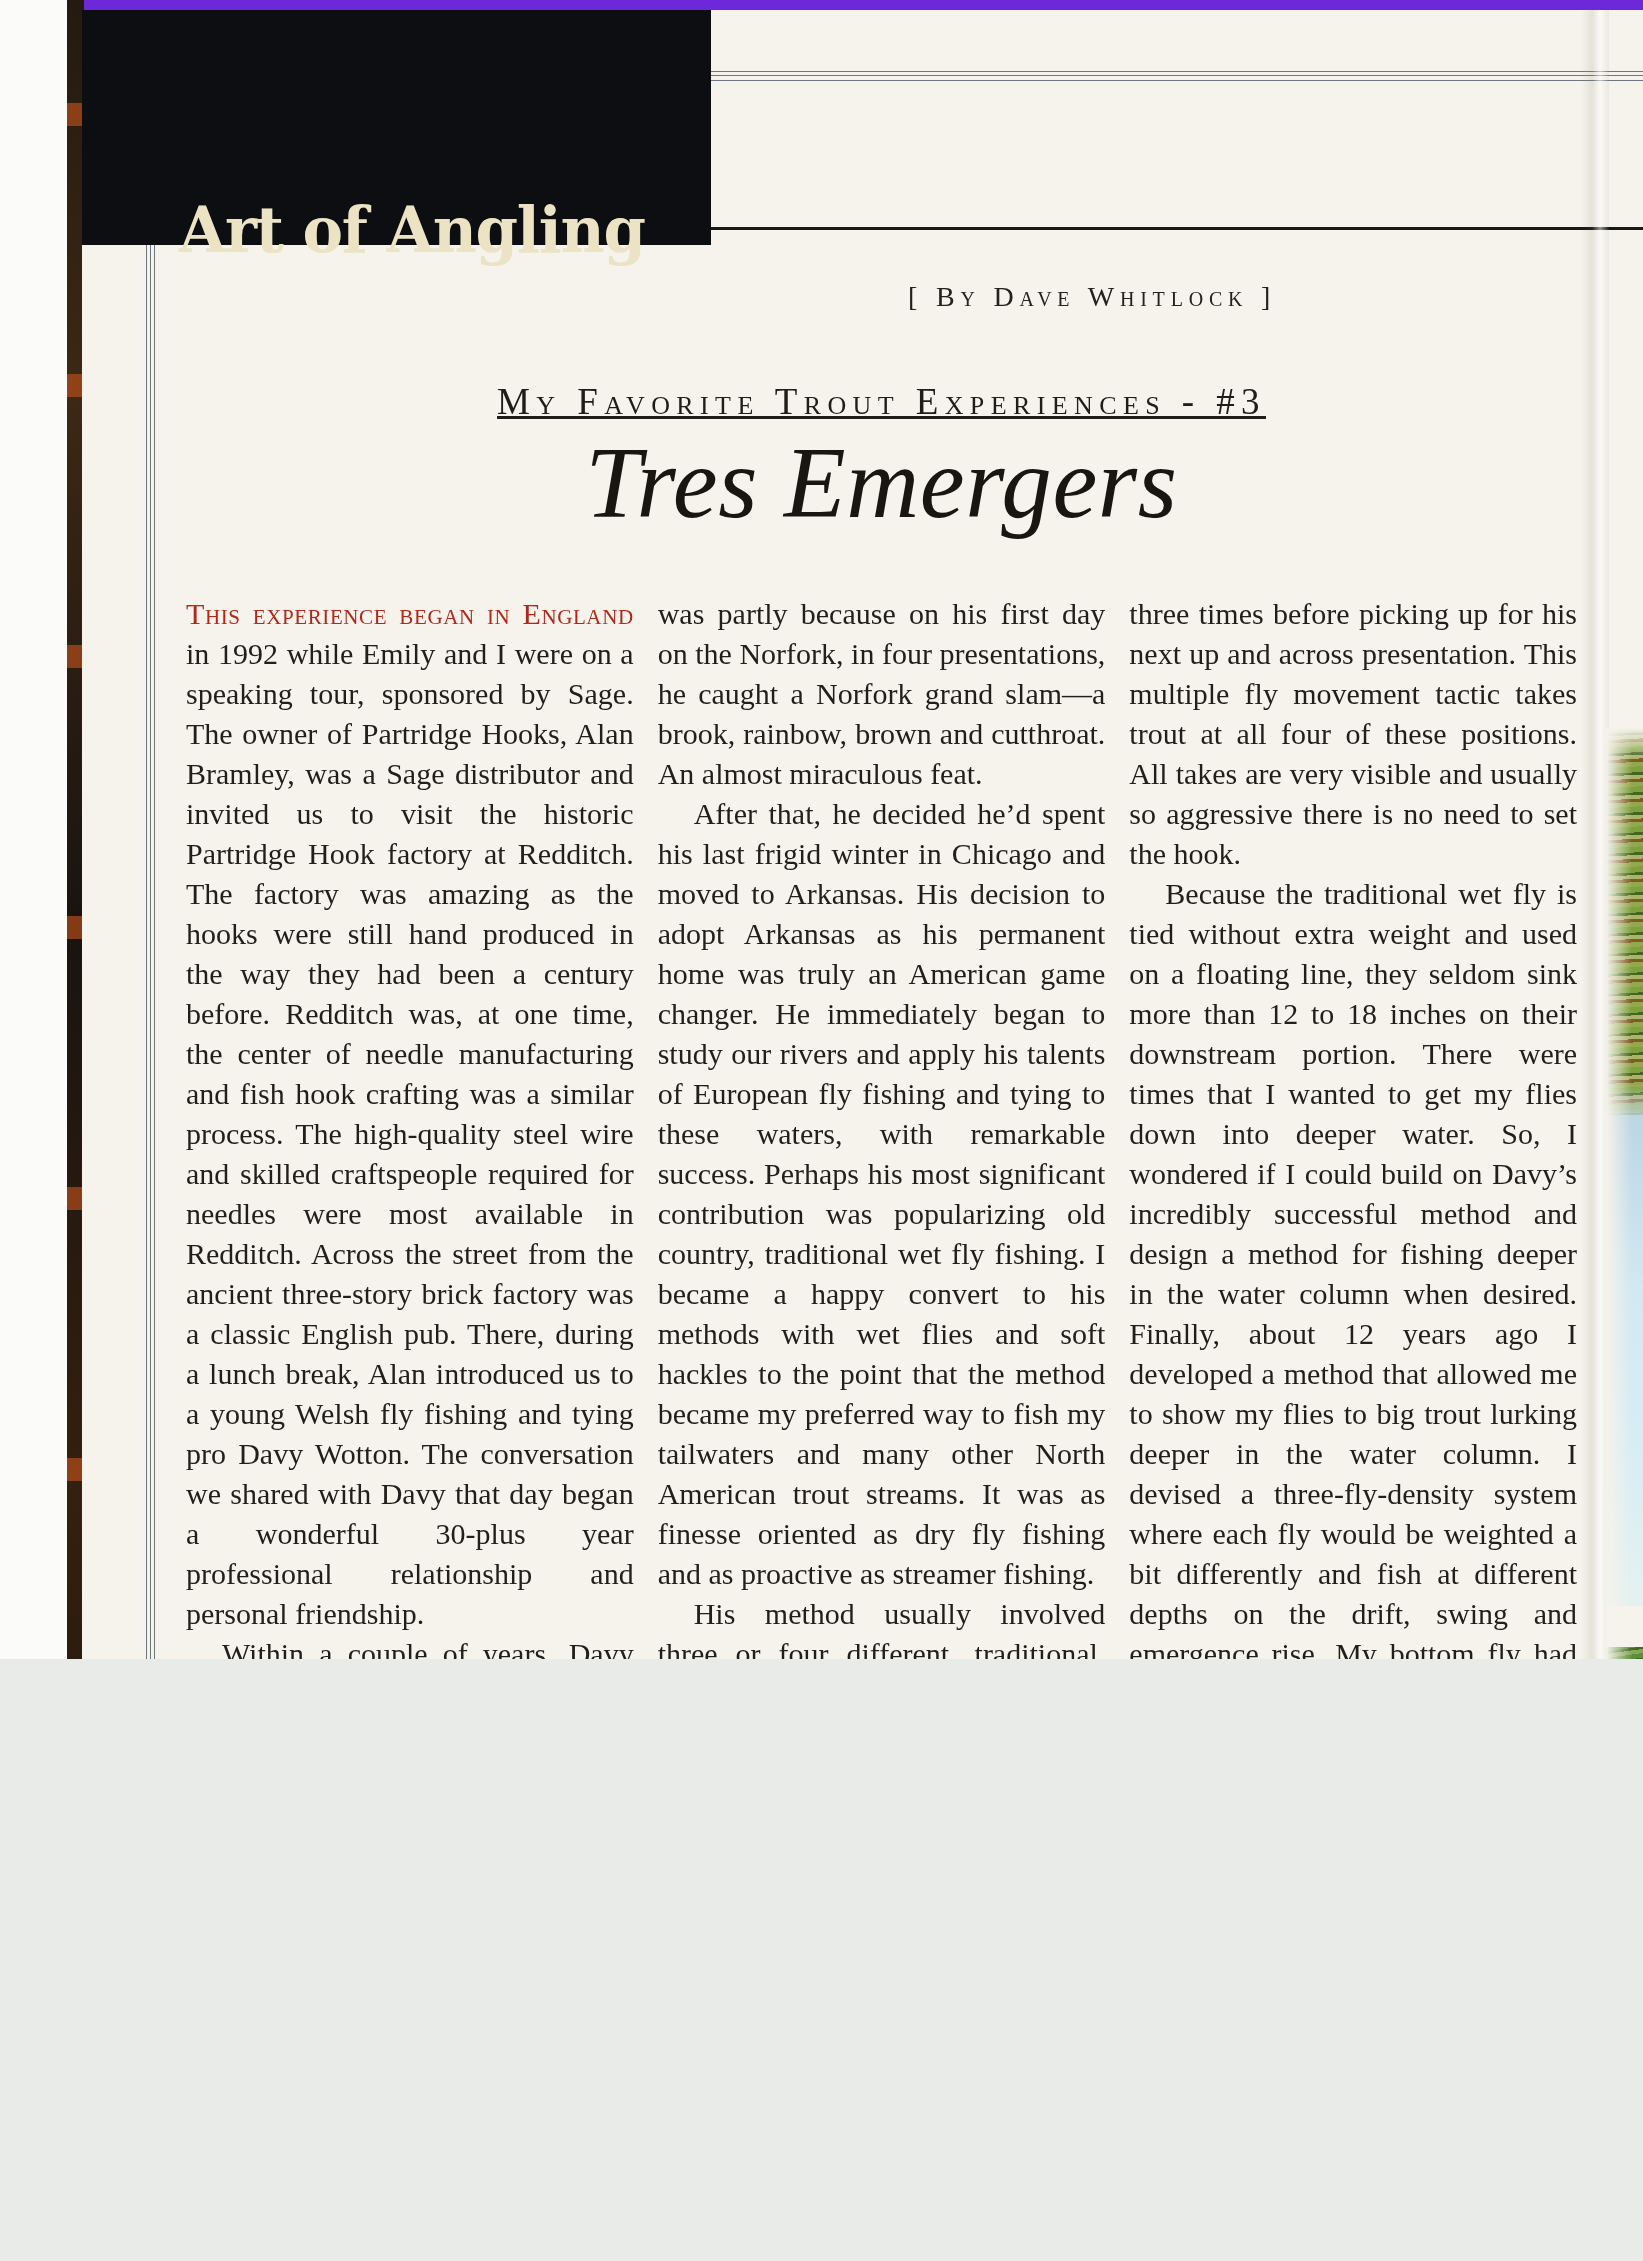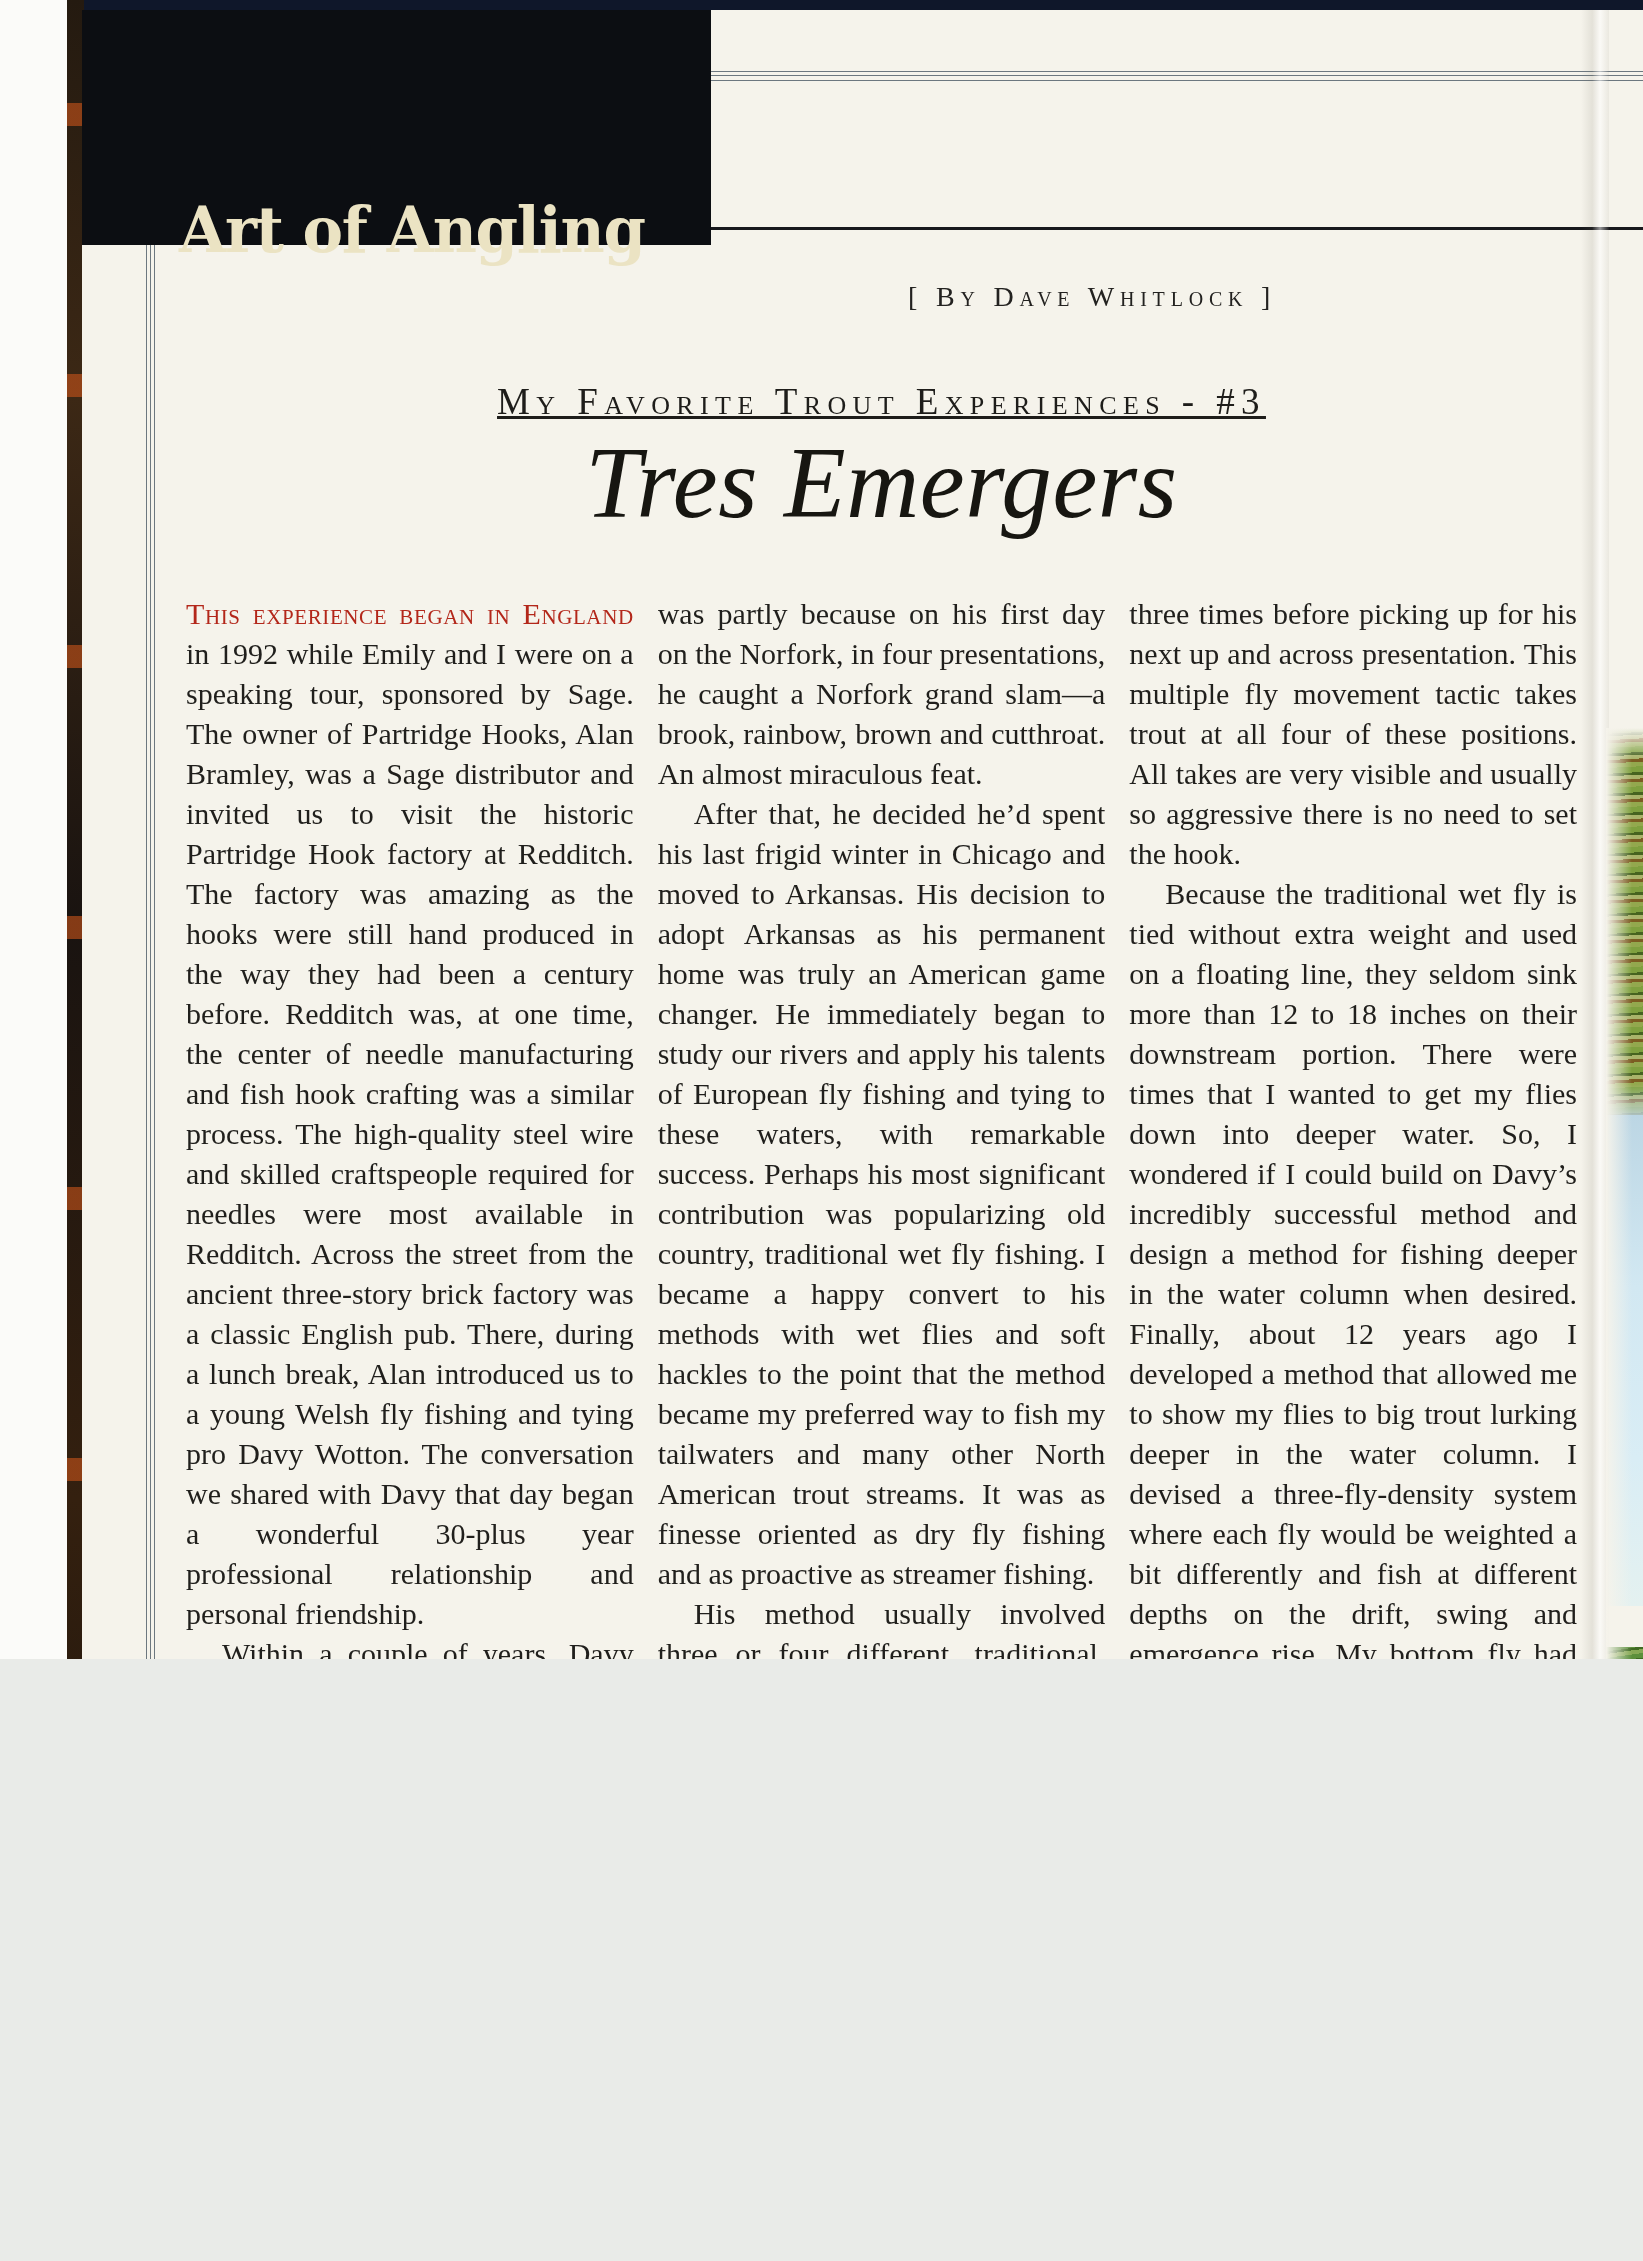--- a/index.html
+++ b/index.html
@@ -5,21 +5,21 @@
   :root{
     --accent:#b3271a;
     --banner-bg:#0c0e12;
     --banner-ink:#ebe3c3;
     --frame:#5e6a74;
     --ink:#201f1c;
     --paper:#f5f3eb;
   }
   *{margin:0;padding:0;box-sizing:border-box;}
   body{font-family:"Liberation Serif",serif;background:#e9ebe8;}
-  .canvas{position:relative;width:1643px;height:1659px;background:#0f172a;overflow:hidden;}
+  .canvas{position:relative;width:1643px;height:1659px;background:#6d28d9;overflow:hidden;}
   .scan-left{position:absolute;left:0;top:0;width:68px;height:2261px;background:#fbfbf9;}
   .spine{position:absolute;left:67px;top:0;width:17px;height:2204px;
     background:
       repeating-linear-gradient(180deg, rgba(190,80,25,0) 0 103px, rgba(190,80,25,.65) 103px 126px, rgba(190,80,25,0) 126px 271px),
       linear-gradient(180deg,#241a10,#3c2815 18%,#191310 42%,#34200f 68%,#120f0c 100%);}
   .page{position:absolute;left:82px;top:10.3px;width:1561px;height:2063px;background:var(--paper);
     border-bottom:3.9px solid #23221e;overflow:hidden;}
   
   .frame{position:absolute;border-top:1.3px solid var(--frame);border-left:1.3px solid var(--frame);
     border-top-left-radius:46px;right:-2.6px;opacity:.9;}

